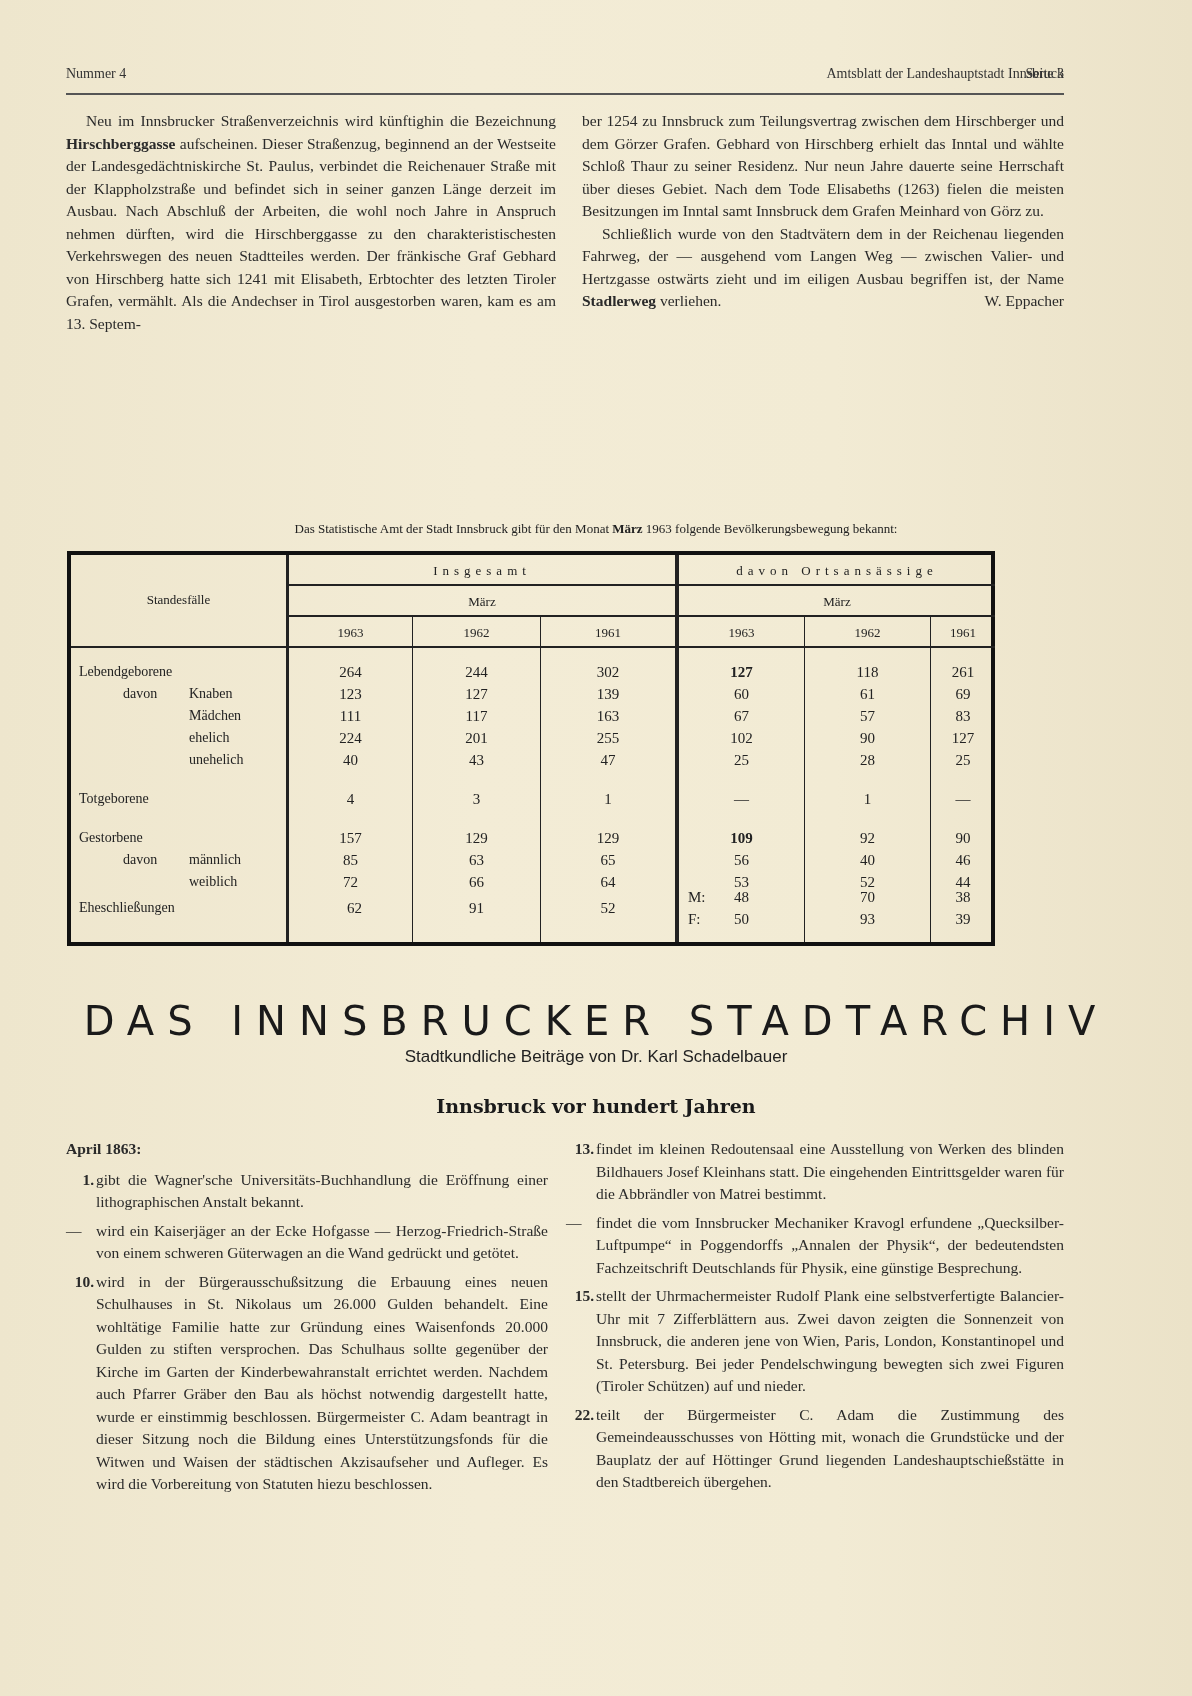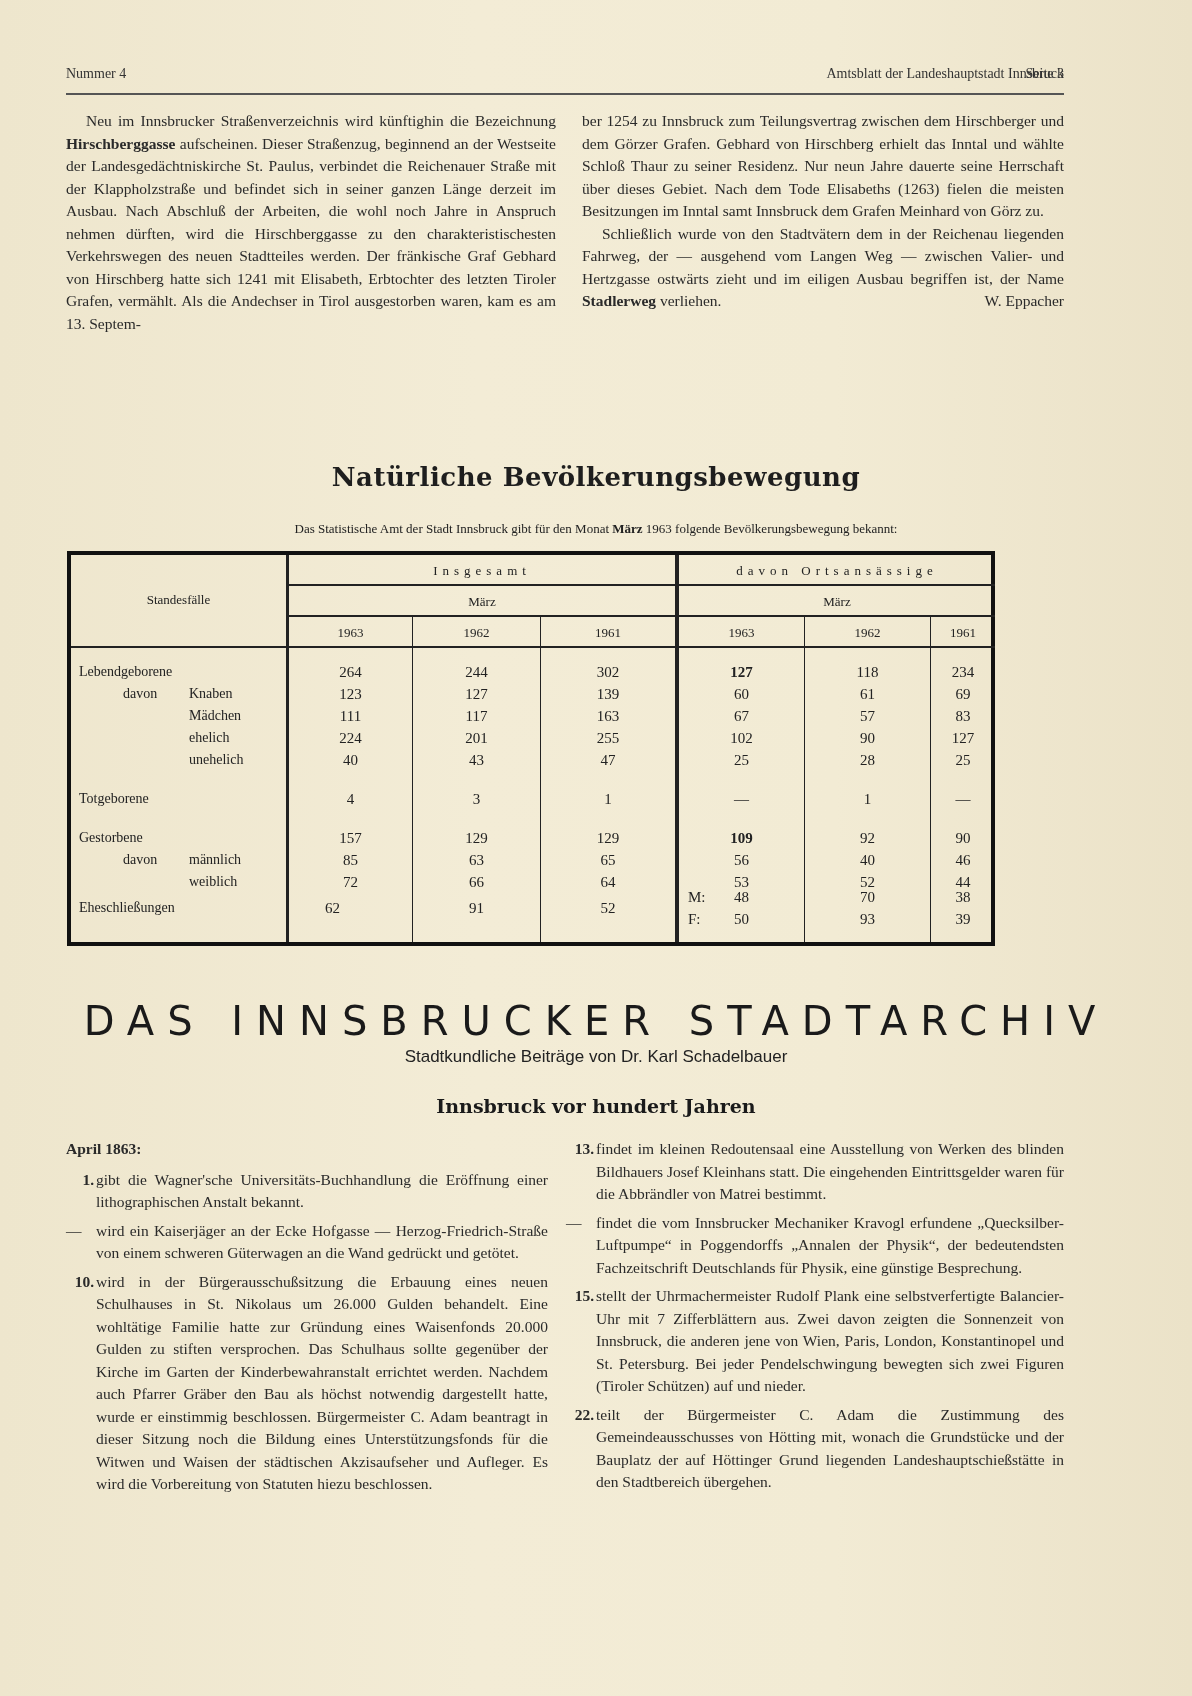--- a/index.html
+++ b/index.html
@@ -64,21 +64,20 @@
   <div class="hdr-rule"></div>
 
   <div class="col" style="left:66px;top:110px;width:490px;">
     <p><span>Neu im Innsbrucker Straßenverzeichnis wird künftighin die Bezeichnung </span><span class="bold">Hirschberggasse</span><span> aufscheinen. Dieser Straßenzug, beginnend an der Westseite der Landesgedächtniskirche St. Paulus, verbindet die Reichenauer Straße mit der Klappholzstraße und befindet sich in seiner ganzen Länge derzeit im Ausbau. Nach Abschluß der Arbeiten, die wohl noch Jahre in Anspruch nehmen dürften, wird die Hirschberggasse zu den charakteristischesten Verkehrswegen des neuen Stadtteiles werden. Der fränkische Graf Gebhard von Hirschberg hatte sich 1241 mit Elisabeth, Erbtochter des letzten Tiroler Grafen, vermählt. Als die Andechser in Tirol ausgestorben waren, kam es am 13. Septem-</span></p>
   </div>
   <div class="col" style="left:582px;top:110px;width:482px;">
     <p class="noind">ber 1254 zu Innsbruck zum Teilungsvertrag zwischen dem Hirschberger und dem Görzer Grafen. Gebhard von Hirschberg erhielt das Inntal und wählte Schloß Thaur zu seiner Residenz. Nur neun Jahre dauerte seine Herrschaft über dieses Gebiet. Nach dem Tode Elisabeths (1263) fielen die meisten Besitzungen im Inntal samt Innsbruck dem Grafen Meinhard von Görz zu.</p>
     <p><span>Schließlich wurde von den Stadtvätern dem in der Reichenau liegenden Fahrweg, der — ausgehend vom Langen Weg — zwischen Valier- und Hertzgasse ostwärts zieht und im eiligen Ausbau begriffen ist, der Name </span><span class="bold">Stadlerweg</span><span> verliehen.</span><span class="sign">W. Eppacher</span></p>
   </div>
 
-  <div class="title1">Natürliche Bevölkerungsbewegung</div>
   <div class="intro"><span>Das Statistische Amt der Stadt Innsbruck gibt für den Monat </span><b>März</b><span> 1963 folgende Bevölkerungsbewegung bekannt:</span></div>
 
   <div class="tbl">
 
     <div class="vline" style="left:215px;width:3px;"></div>
     <div class="vline" style="left:604px;width:4px;"></div>
     <div class="vline" style="left:341px;top:62px;width:1px;"></div>
     <div class="vline" style="left:469px;top:62px;width:1px;"></div>
     <div class="vline" style="left:733px;top:62px;width:1px;"></div>
     <div class="vline" style="left:859px;top:62px;width:1px;"></div>
@@ -101,21 +100,21 @@
     <div class="th" style="left:734px;width:125px;top:70px;">1962</div>
     <div class="th" style="left:860px;width:64px;top:70px;">1961</div>
 
     <div id="rows">
         <div class="lbl" style="left: 8px; top: 109px;">Lebendgeborene</div>
         <div class="cell" style="left: 218px; width: 123px; top: 109px;">264</div>
         <div class="cell" style="left: 342px; width: 127px; top: 109px;">244</div>
         <div class="cell" style="left: 470px; width: 134px; top: 109px;">302</div>
         <div class="cell b" style="left: 608px; width: 125px; top: 109px;">127</div>
         <div class="cell" style="left: 734px; width: 125px; top: 109px;">118</div>
-        <div class="cell" style="left: 860px; width: 64px; top: 109px;">234</div>
+        <div class="cell" style="left: 860px; width: 64px; top: 109px;">261</div>
         <div class="lbl" style="left: 52px; top: 131px;">davon</div>
         <div class="lbl" style="left: 118px; top: 131px;">Knaben</div>
         <div class="cell" style="left: 218px; width: 123px; top: 131px;">123</div>
         <div class="cell" style="left: 342px; width: 127px; top: 131px;">127</div>
         <div class="cell" style="left: 470px; width: 134px; top: 131px;">139</div>
         <div class="cell" style="left: 608px; width: 125px; top: 131px;">60</div>
         <div class="cell" style="left: 734px; width: 125px; top: 131px;">61</div>
         <div class="cell" style="left: 860px; width: 64px; top: 131px;">69</div>
         <div class="lbl" style="left: 118px; top: 153px;">Mädchen</div>
         <div class="cell" style="left: 218px; width: 123px; top: 153px;">111</div>
@@ -163,21 +162,21 @@
         <div class="lbl" style="left: 118px; top: 319px;">weiblich</div>
         <div class="cell" style="left: 218px; width: 123px; top: 319px;">72</div>
         <div class="cell" style="left: 342px; width: 127px; top: 319px;">66</div>
         <div class="cell" style="left: 470px; width: 134px; top: 319px;">64</div>
         <div class="cell" style="left: 608px; width: 125px; top: 319px;">53</div>
         <div class="cell" style="left: 734px; width: 125px; top: 319px;">52</div>
         <div class="cell" style="left: 860px; width: 64px; top: 319px;">44</div>
       </div>
 
     <div class="lbl" style="left:8px;top:345px;">Eheschließungen</div>
-    <div class="cell" style="left:200px;width:123px;top:345px;">62</div>
+    <div class="cell" style="left:222px;width:123px;top:345px;">62</div>
     <div class="cell" style="left:342px;width:127px;top:345px;">91</div>
     <div class="cell" style="left:470px;width:134px;top:345px;">52</div>
     <div class="mf" style="left:617px;top:334px;">M:</div>
     <div class="mf" style="left:617px;top:356px;">F:</div>
     <div class="cell" style="left:608px;width:125px;top:334px;">48</div>
     <div class="cell" style="left:734px;width:125px;top:334px;">70</div>
     <div class="cell" style="left:860px;width:64px;top:334px;">38</div>
     <div class="cell" style="left:608px;width:125px;top:356px;">50</div>
     <div class="cell" style="left:734px;width:125px;top:356px;">93</div>
     <div class="cell" style="left:860px;width:64px;top:356px;">39</div>

